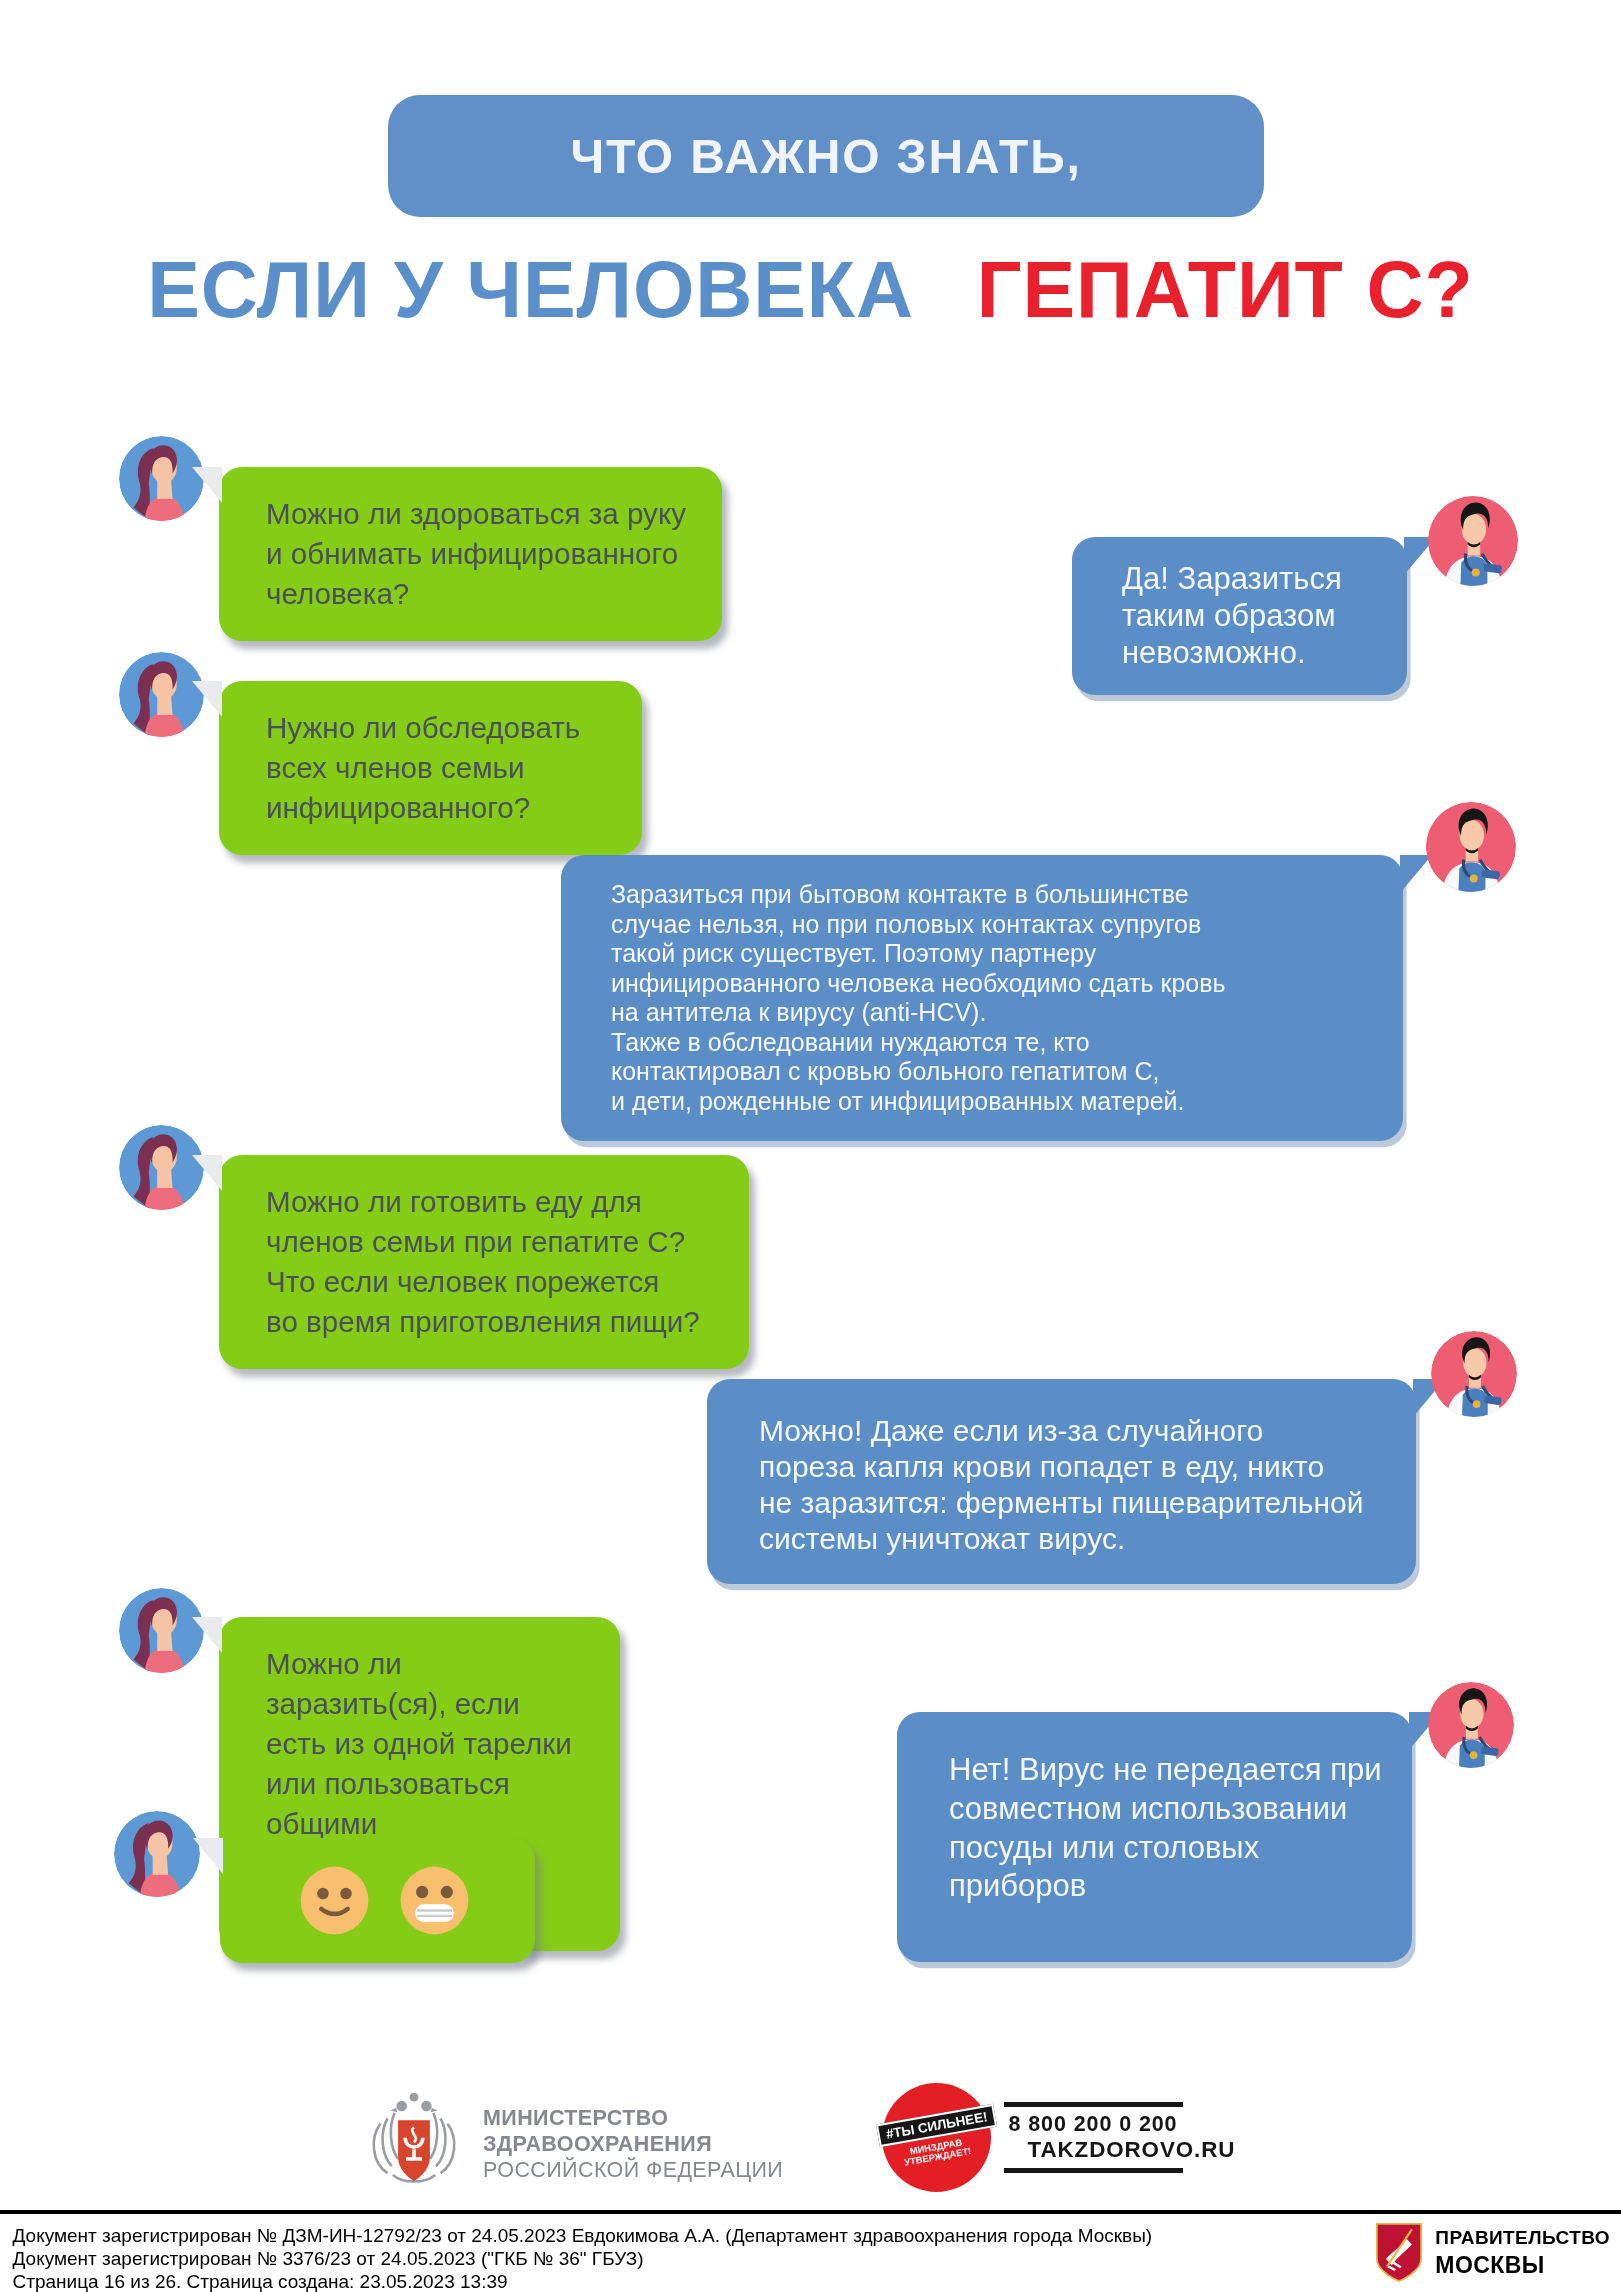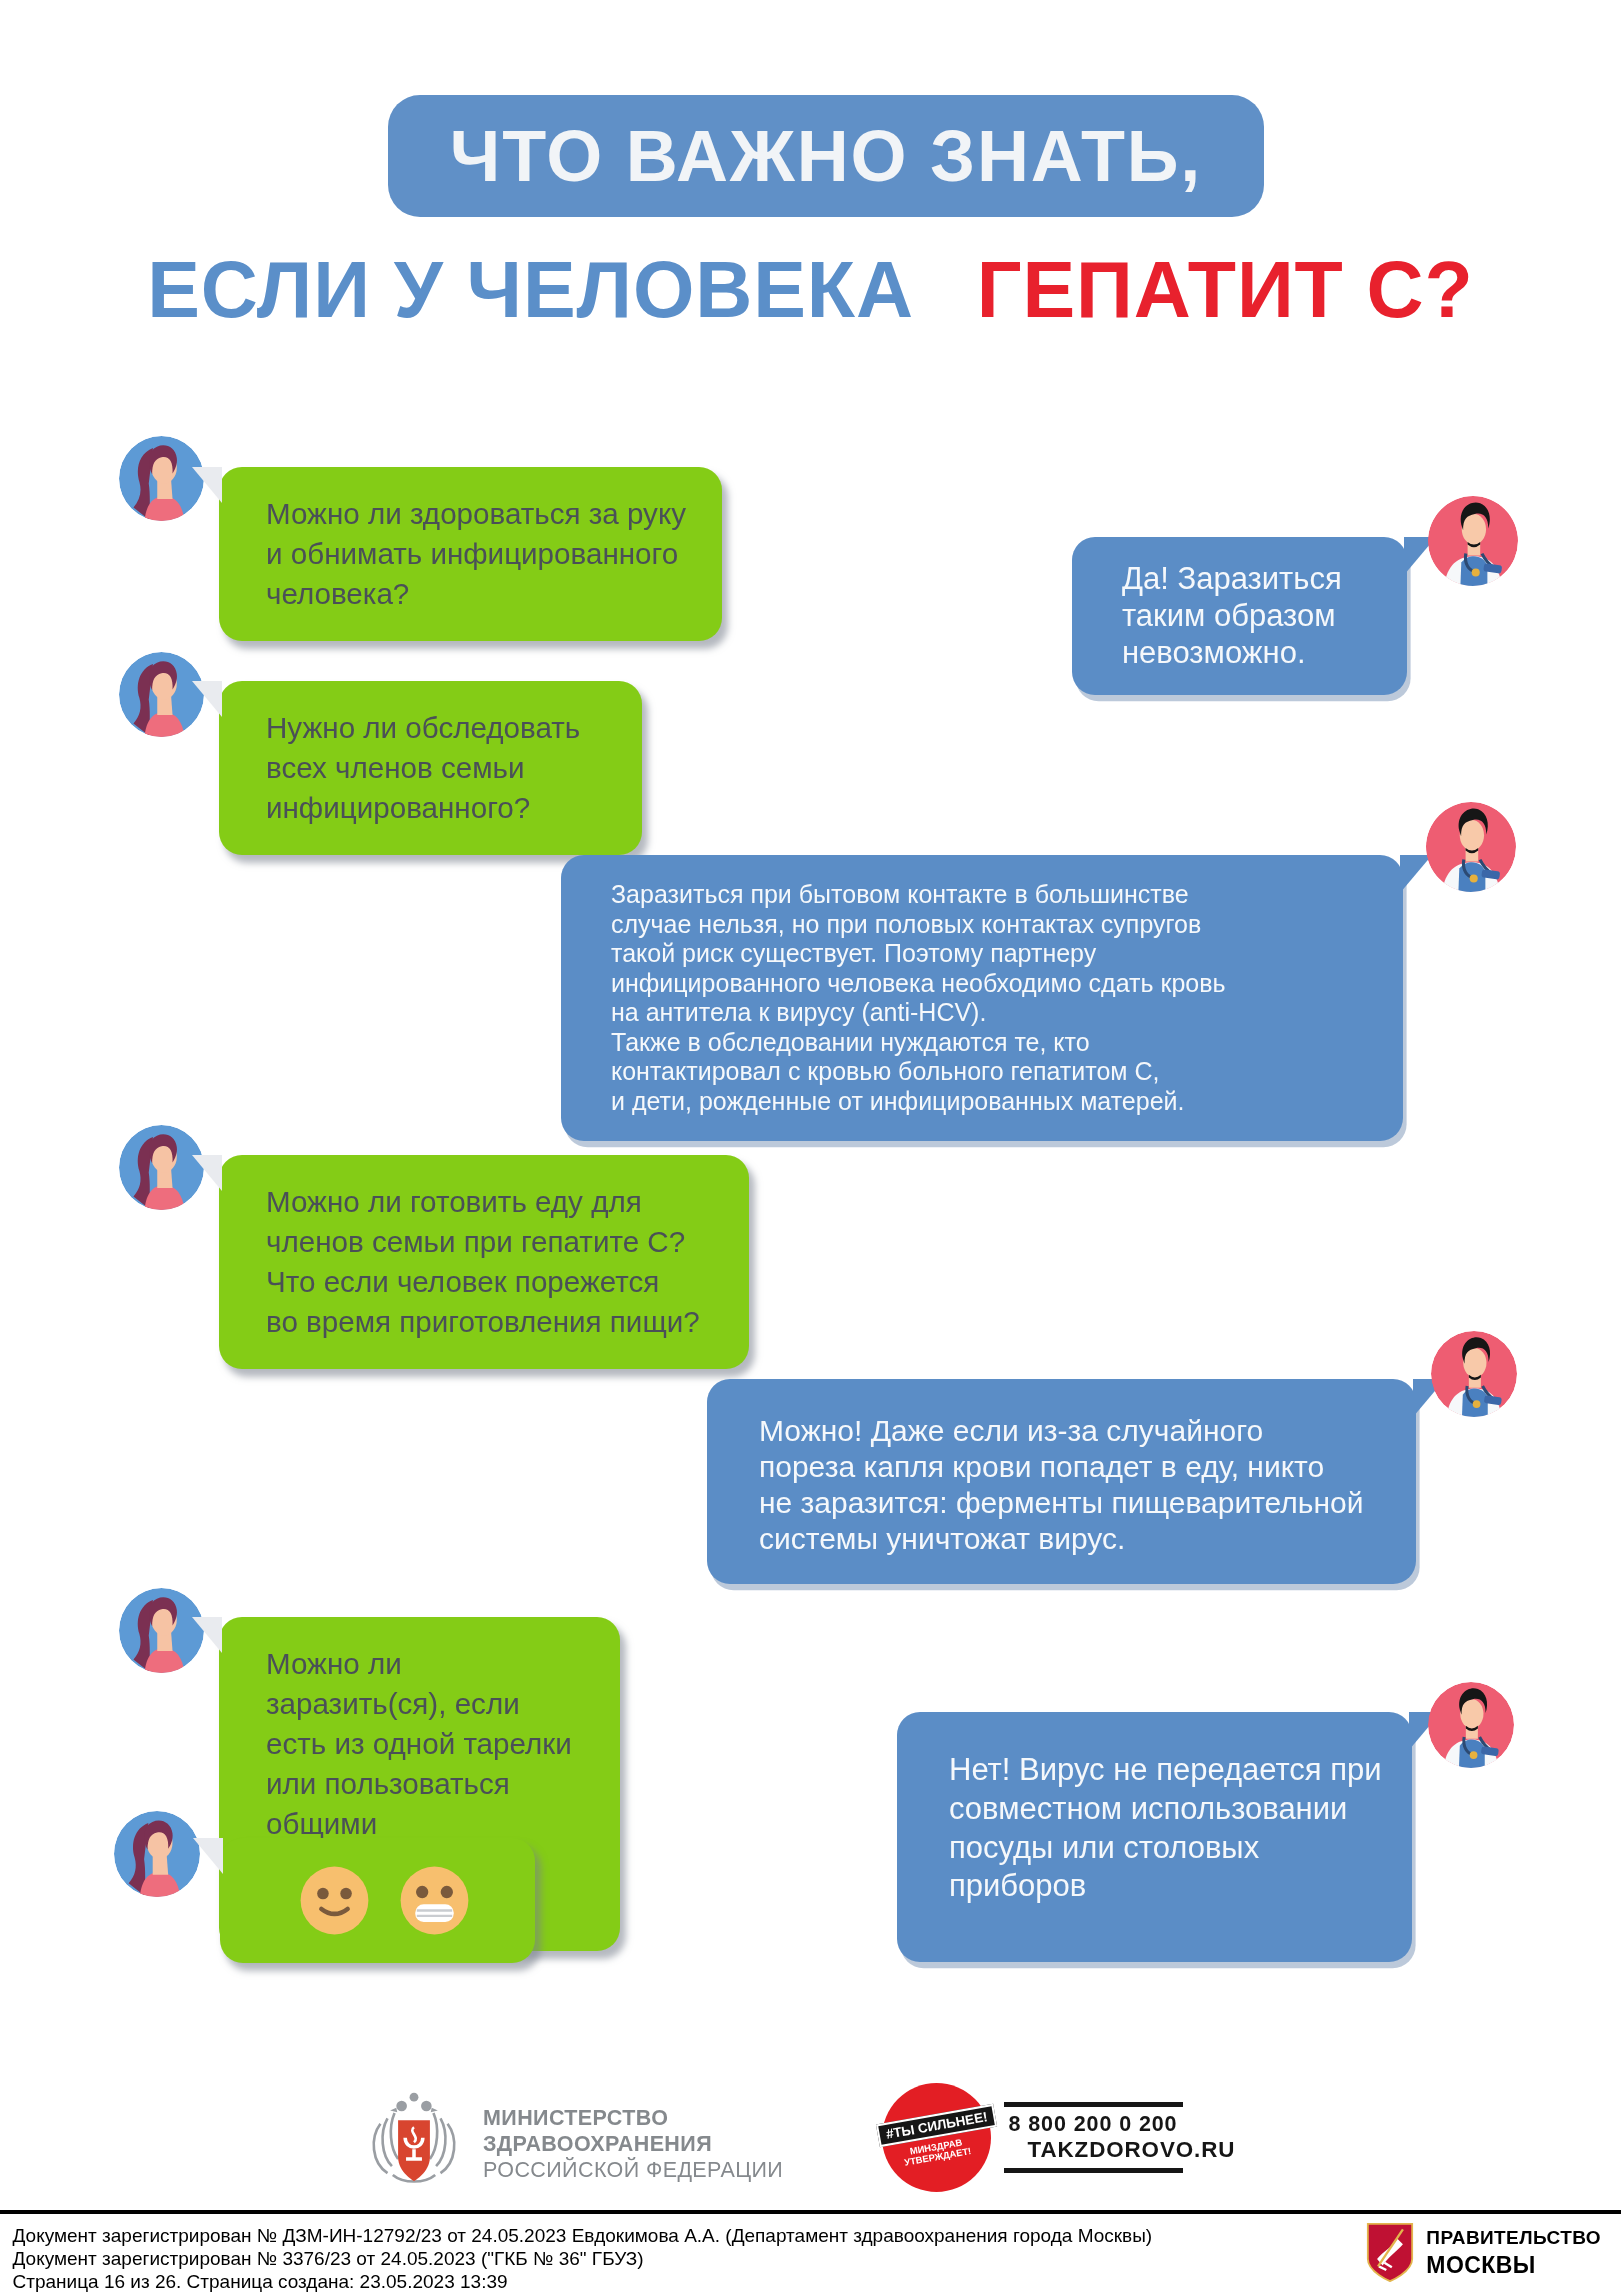--- a/index.html
+++ b/index.html
@@ -7,21 +7,21 @@
     position:relative;width:1621px;height:2293px;background:#ffffff;overflow:hidden;
     font-family:"Liberation Sans","DejaVu Sans",sans-serif;
   }
   
   .title-box{
     position:absolute;left:388px;top:95px;width:876px;height:122px;
     background:#6090c7;border-radius:32px;
     display:flex;align-items:center;justify-content:center;
   }
   .title-box .t{
-    color:#f1f4f7;font-size:72px;font-weight:bold;letter-spacing:1.8px;white-space:nowrap;
+    color:#f1f4f7;font-size:48px;font-weight:bold;letter-spacing:1.8px;white-space:nowrap;
   }
   .subtitle{
     position:absolute;left:0;top:244px;width:100%;text-align:center;
     font-size:79px;font-weight:bold;letter-spacing:0.9px;white-space:nowrap;
   }
   .subtitle .blue{color:#5b8fc9;}
   .subtitle .red{color:#e8212d;margin-left:40px;}
 
   
   .avatar{position:absolute;border-radius:50%;overflow:hidden;}
@@ -83,21 +83,21 @@
   .tz-phone{font-size:21.5px;font-weight:bold;color:#161616;letter-spacing:0.9px;text-align:center;margin-top:5.4px;white-space:nowrap;}
   .tz-site{font-size:22.4px;font-weight:bold;color:#161616;letter-spacing:0.9px;text-align:center;margin-bottom:5.4px;white-space:nowrap;margin-left:24px;}
 
   
   .footer{
     position:absolute;left:0;top:2210px;width:1621px;height:82px;
     border-top:4.5px solid #000;background:#fff;
   }
   .footer .fl{position:absolute;left:12.5px;color:#000;font-size:19px;white-space:nowrap;}
   #fl1{top:10.7px;} #fl2{top:34px;} #fl3{top:57px;}
-  .moscow{position:absolute;right:20px;top:7.2px;display:flex;align-items:flex-start;}
+  .moscow{position:absolute;right:11px;top:7.2px;display:flex;align-items:flex-start;}
   .moscow .coat{width:48px;height:63px;}
   .moscow .gov{margin-left:12.5px;color:#000;}
   .moscow .gov .g1{font-size:19px;font-weight:bold;letter-spacing:0.4px;margin-top:5.4px;}
   .moscow .gov .g2{font-size:23px;font-weight:bold;letter-spacing:0.4px;margin-top:3.6px;}
 </style>
 </head>
 <body>
 
 <div class="page">
 

